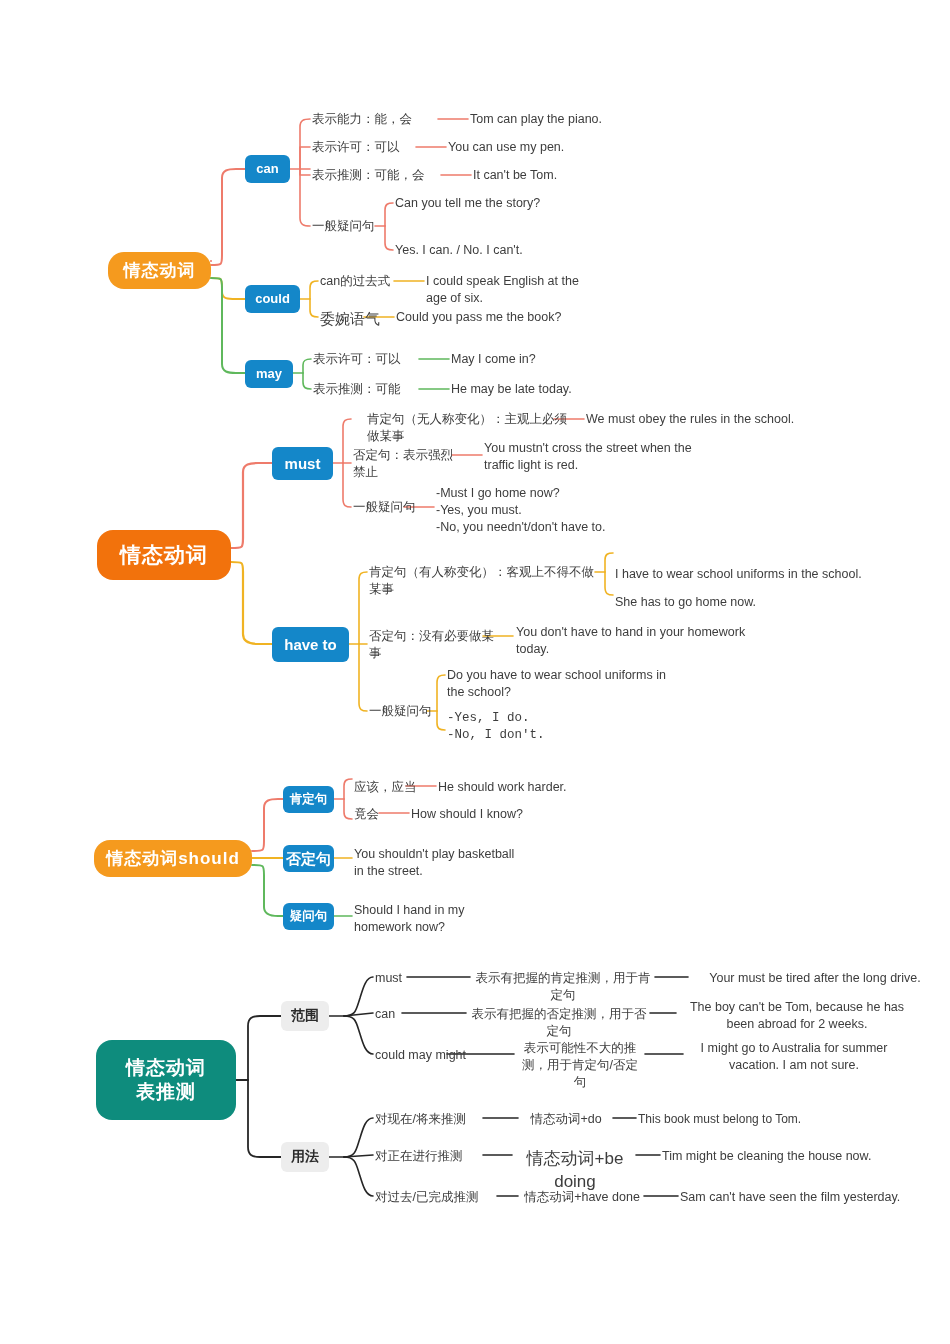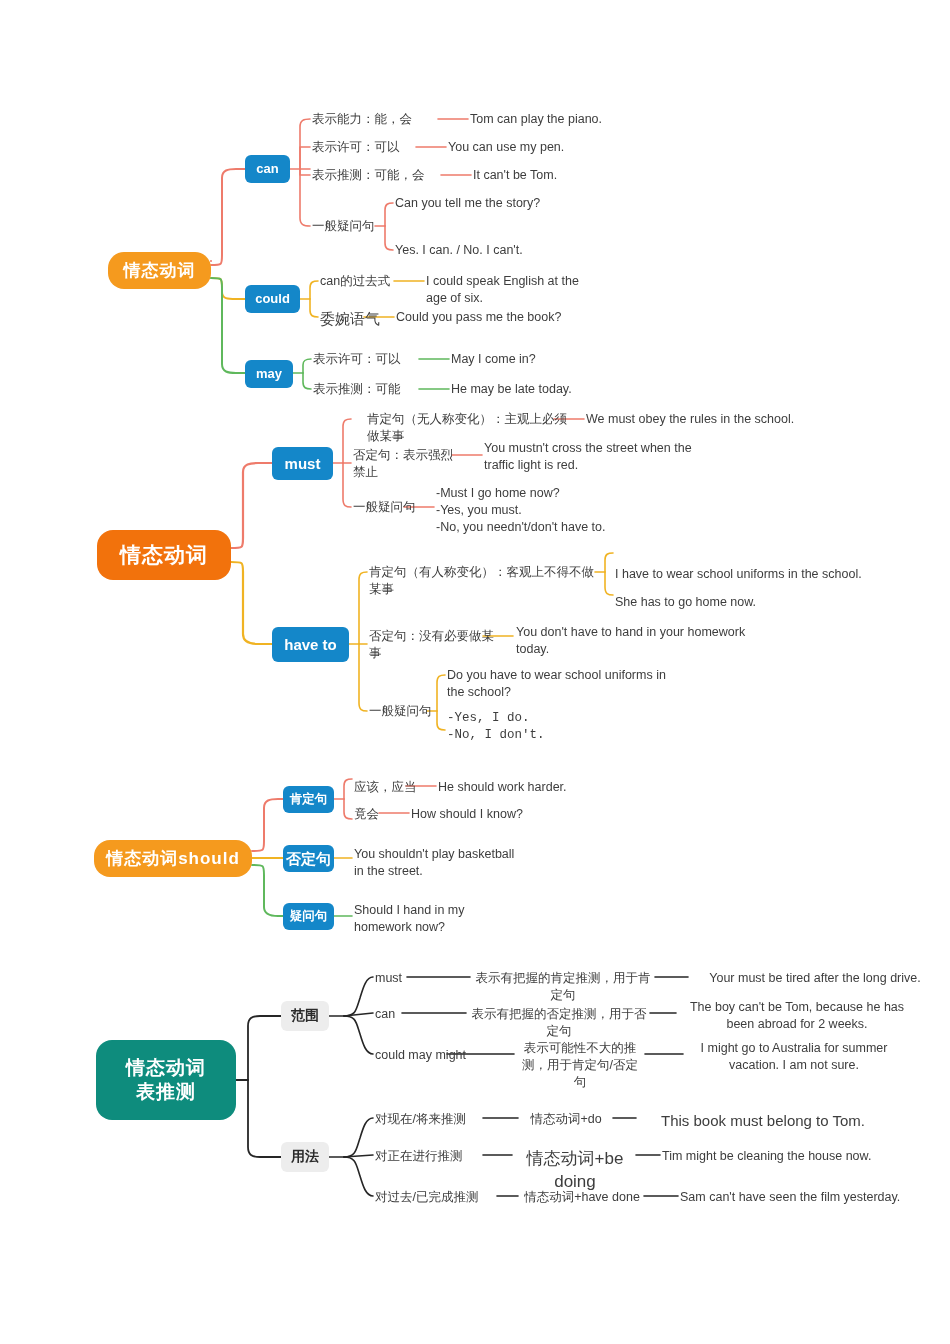--- a/index.html
+++ b/index.html
@@ -263,21 +263,21 @@
   <div class="txt l" style="left:375px; top:1006px; width:60px; font-size:12.5px;">can</div>
   <div class="txt c" style="left:468px; top:1006px; width:182px; font-size:12.5px;">表示有把握的否定推测，用于否定句</div>
   <div class="txt c" style="left:678px; top:999px; width:238px; font-size:12.5px;">The boy can't be Tom, because he has been abroad for 2 weeks.</div>
 
   <div class="txt l" style="left:375px; top:1047px; width:130px; font-size:12.5px;">could may might</div>
   <div class="txt c" style="left:516px; top:1040px; width:128px; font-size:12.5px;">表示可能性不大的推测，用于肯定句/否定句</div>
   <div class="txt c" style="left:685px; top:1040px; width:218px; font-size:12.5px;">I might go to Australia for summer vacation. I am not sure.</div>
 
   <div class="txt l" style="left:375px; top:1111px; width:115px; font-size:12.5px;">对现在/将来推测</div>
   <div class="txt c" style="left:520px; top:1111px; width:92px; font-size:12.5px;">情态动词+do</div>
-  <div class="txt l" style="left:638px; top:1111px; width:250px; font-size:15px;text-align:center;">This book must belong to Tom.</div>
+  <div class="txt l" style="left:638px; top:1111px; width:250px; font-size:12px;">This book must belong to Tom.</div>
 
   <div class="txt l" style="left:375px; top:1148px; width:115px; font-size:12.5px;">对正在进行推测</div>
   <div class="txt c" style="left:514px; top:1148px; width:122px; font-size:17px;">情态动词+be doing</div>
   <div class="txt l" style="left:662px; top:1148px; width:250px; font-size:12.5px;">Tim might be cleaning the house now.</div>
 
   <div class="txt l" style="left:375px; top:1189px; width:130px; font-size:12.5px;">对过去/已完成推测</div>
   <div class="txt c" style="left:520px; top:1189px; width:124px; font-size:12.5px;">情态动词+have done</div>
   <div class="txt l" style="left:680px; top:1189px; width:260px; font-size:12.5px;">Sam can't have seen the film yesterday.</div>
 
 </div>

